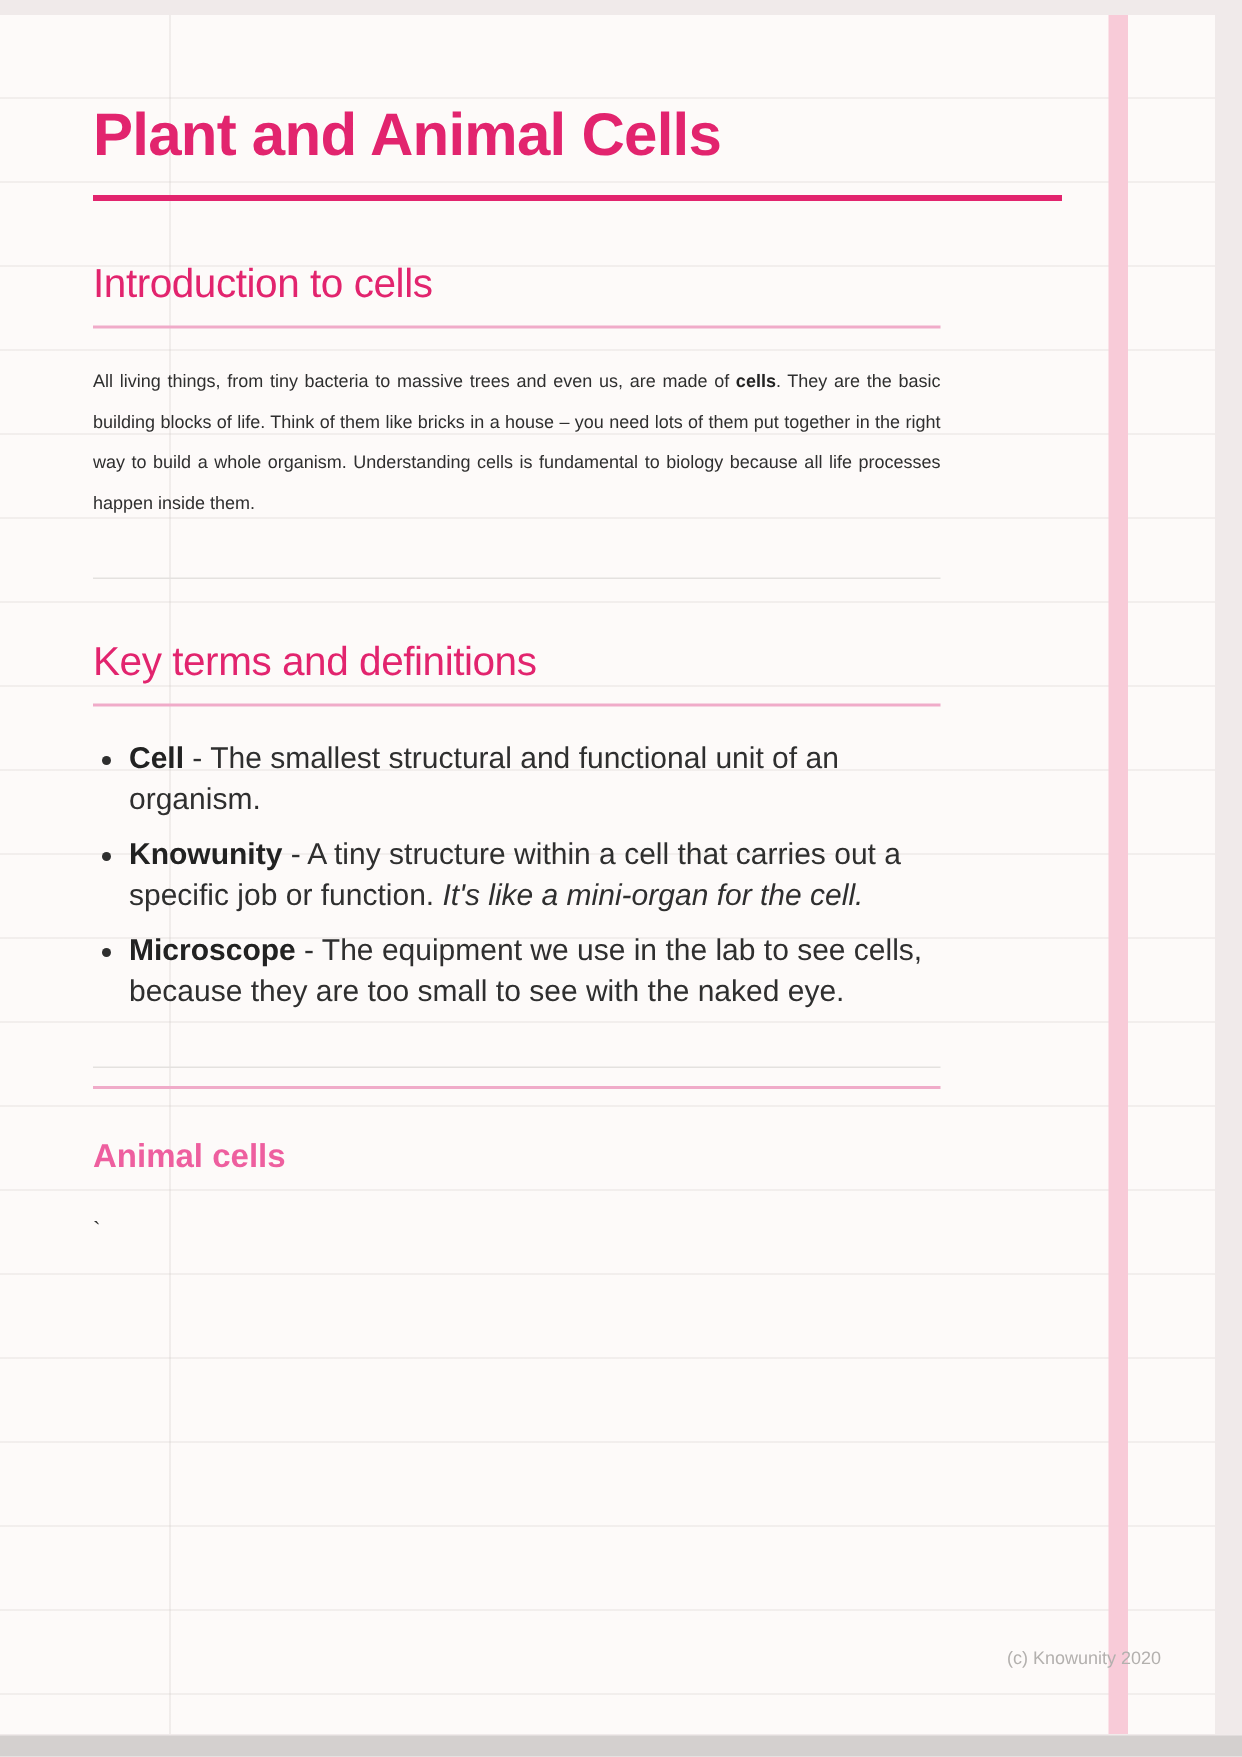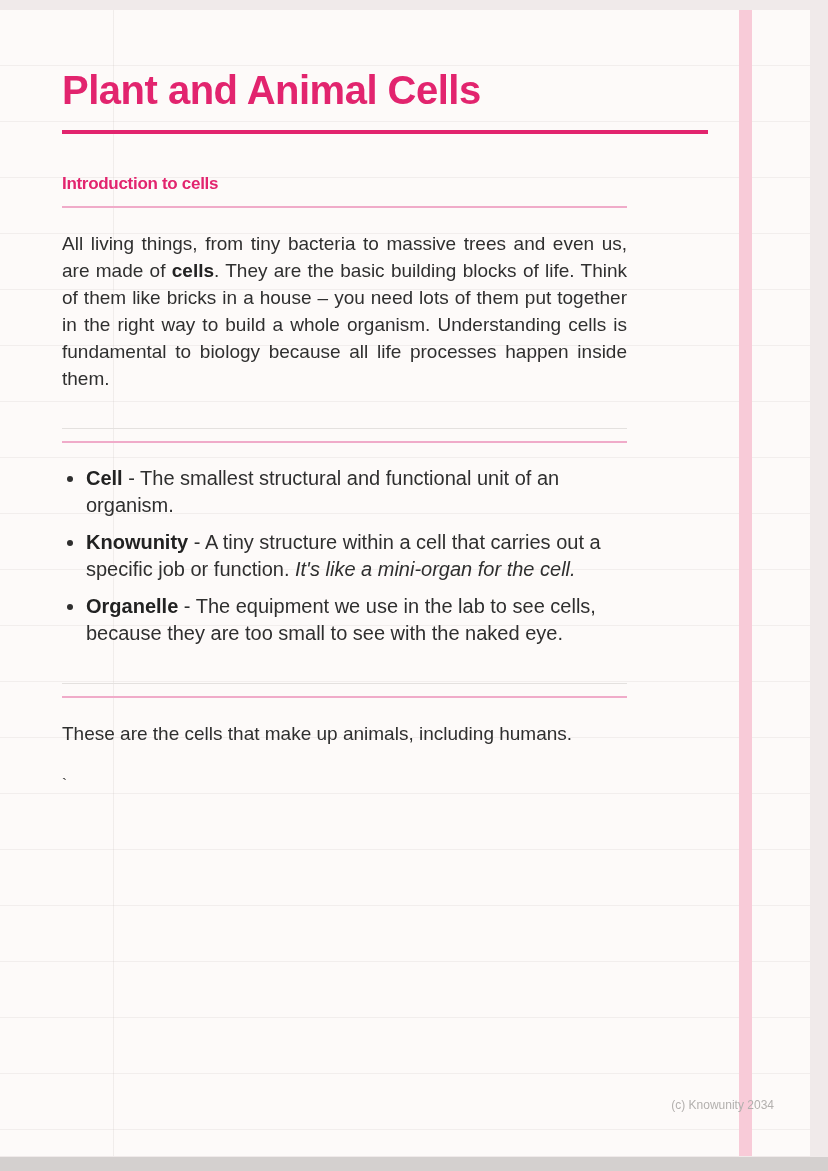--- a/index.html
+++ b/index.html
@@ -45,35 +45,35 @@
     line-height:1.1;
   }
   .title-rule {
     margin-top:18px;
     width:646px;
     height:4px;
     background:#e2246e;
   }
   h2.section-heading {
     margin-top:40px;
-    font-size:17px;
-    font-weight:700;
+    font-size:27px;
+    font-weight:400;
     letter-spacing:-0.3px;
     color:#e2246e;
   }
   .heading-rule {
     margin-top:12px;
     width:565px;
     height:2px;
     background:#f0abc9;
   }
   p.body-text {
     margin-top:22px;
     width:565px;
-    font-size:19px;
+    font-size:12px;
     line-height:27px;
     color:#2f2f2f;
     text-align:justify;
   }
   .divider {
     margin-top:36px;
     width:565px;
     height:1px;
     background:#e4e1df;
   }
@@ -124,35 +124,36 @@
 
     <section>
       <h2 class="section-heading">Introduction to cells</h2>
       <div class="heading-rule"></div>
       <p class="body-text"><span>All living things, from tiny bacteria to massive trees and even us, are made of </span><strong>cells</strong><span>. They are the basic building blocks of life. Think of them like bricks in a house – you need lots of them put together in the right way to build a whole organism. Understanding cells is fundamental to biology because all life processes happen inside them.</span></p>
     </section>
 
     <div class="divider"></div>
 
     <section>
+      <h2 class="section-heading">Key terms and definitions</h2>
       <div class="heading-rule"></div>
       <ul class="terms">
         <li><strong>Cell</strong><span> - The smallest structural and functional unit of an organism.</span><em class="it"></em></li>
         <li><strong>Knowunity</strong><span> - A tiny structure within a cell that carries out a specific job or function. </span><em class="it">It's like a mini-organ for the cell.</em></li>
-        <li><strong>Organelle</strong><span> - The equipment we use in the lab to see cells, because they are too small to see with the naked eye.</span><em class="it"></em></li>
+        <li><strong>Microscope</strong><span> - The equipment we use in the lab to see cells, because they are too small to see with the naked eye.</span><em class="it"></em></li>
       </ul>
     </section>
 
     <div class="divider"></div>
 
     <section>
       <div class="heading-rule"></div>
 
-      <p class="body-text">These are the cells that make up animals, including humans.</p>
+      <h3 class="sub-heading">Animal cells</h3>
       <p class="stray">`</p>
     </section>
 
   </div>
 
-  <div class="footer">(c) Knowunity 2034</div>
+  <div class="footer">(c) Knowunity 2020</div>
 </div>
 
 <div class="bottom-band"></div>
 
 </body></html>

